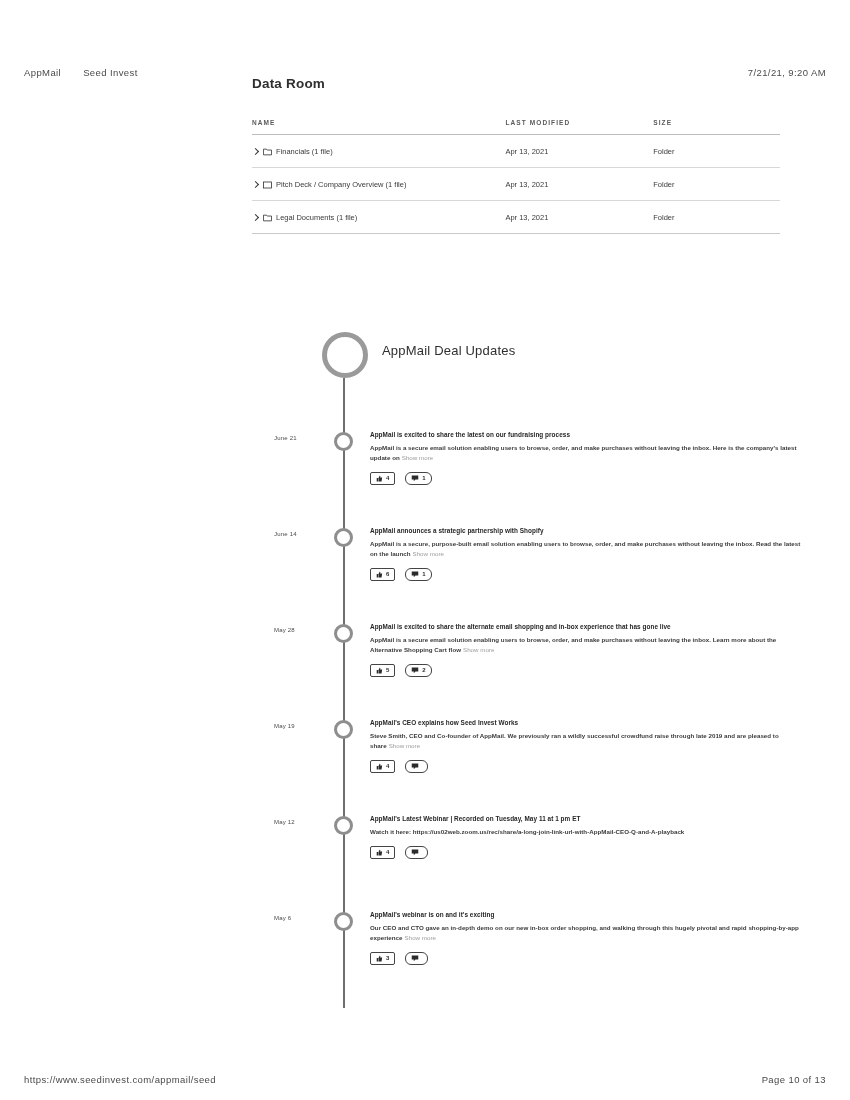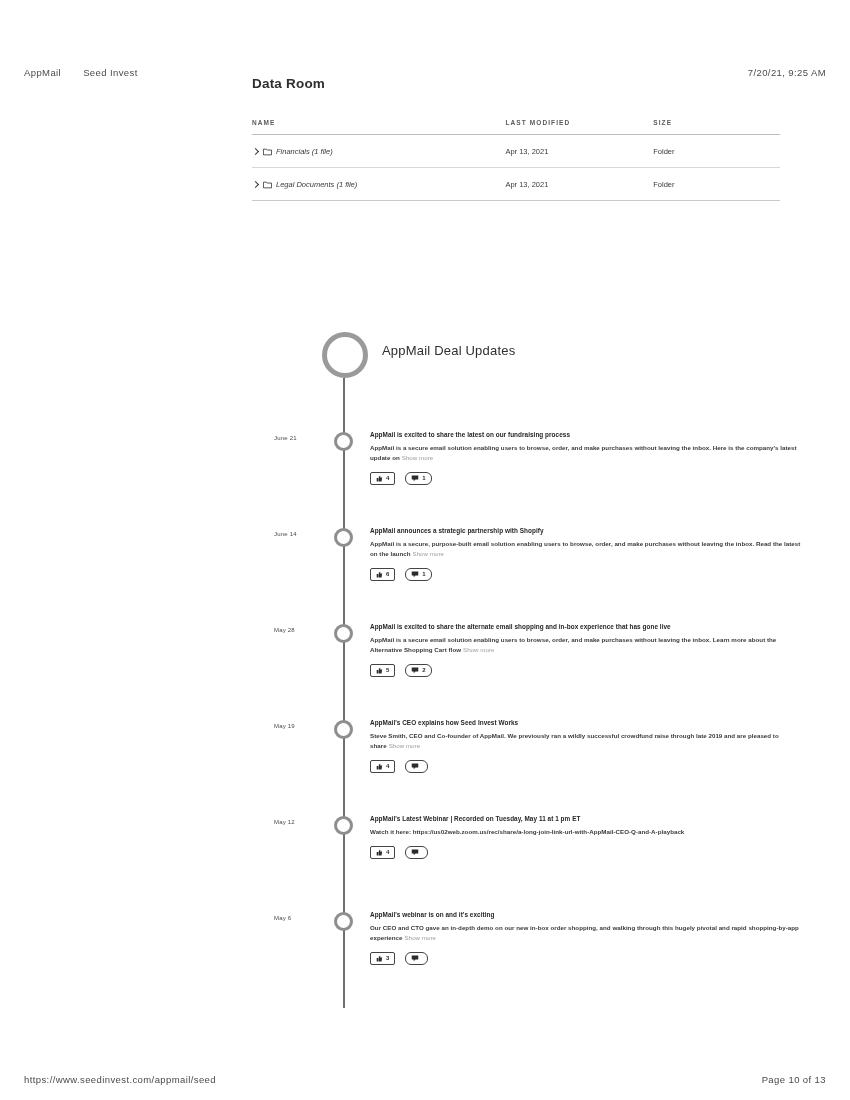--- a/index.html
+++ b/index.html
@@ -39,21 +39,21 @@
     padding:0 0 8px 0; border-bottom:1px solid #bdbdbd;
   }
   .dr-table td {
     font-size:7.5px; color:#3a3a3a; padding:12px 0 11px 0;
     border-bottom:1px solid #d8d8d8; vertical-align:middle;
   }
   .dr-table tr:last-child td { border-bottom:1px solid #c9c9c9; }
   .col-name { width:48%; }
   .col-mod  { width:28%; }
   .col-size { width:24%; }
-  .name-cell { display:flex; align-items:center; gap:4px;font-style:italic; }
+  .name-cell { display:flex; align-items:center; gap:4px; }
   .chev {
     display:inline-block; width:7px; height:9px; position:relative; flex:none;
   }
   .chev::before{
     content:""; position:absolute; left:1px; top:1.5px;
     width:4px; height:4px; border-right:1.4px solid #333; border-top:1.4px solid #333;
     transform:rotate(45deg);
   }
   .ficon { width:9px; height:8px; flex:none; display:inline-block; }
 
@@ -105,21 +105,21 @@
   .tl-btn svg { display:block; }
 </style>
 </head>
 <body>
 
 <div class="print-header">
   <div class="print-header-left">
     <span>AppMail</span>
     <span>Seed Invest</span>
   </div>
-  <div>7/20/21, 9:25 AM</div>
+  <div>7/21/21, 9:20 AM</div>
 </div>
 
 <section class="dataroom">
   <div class="dataroom-title">Data Room</div>
   <table class="dr-table">
     <thead>
       <tr>
         <th class="col-name">Name</th>
         <th class="col-mod">Last Modified</th>
         <th class="col-size">Size</th>
@@ -137,20 +137,33 @@
           </span>
         </td>
         <td>Apr 13, 2021</td>
         <td>Folder</td>
       </tr>
       <tr>
         <td>
           <span class="name-cell">
             <span class="chev"></span>
             <svg class="ficon" viewBox="0 0 12 10">
+              <rect x="0.7" y="1" width="10.6" height="8" fill="none" stroke="#333" stroke-width="1.1"></rect>
+            </svg>
+            <span>Pitch Deck / Company Overview (1 file)</span>
+          </span>
+        </td>
+        <td>Apr 13, 2021</td>
+        <td>Folder</td>
+      </tr>
+      <tr>
+        <td>
+          <span class="name-cell">
+            <span class="chev"></span>
+            <svg class="ficon" viewBox="0 0 12 10">
               <path d="M0.6 1.2h4l1 1.2h5.8v6.4H0.6z" fill="none" stroke="#333" stroke-width="1.1"></path>
             </svg>
             <span>Legal Documents (1 file)</span>
           </span>
         </td>
         <td>Apr 13, 2021</td>
         <td>Folder</td>
       </tr>
     </tbody>
   </table>

